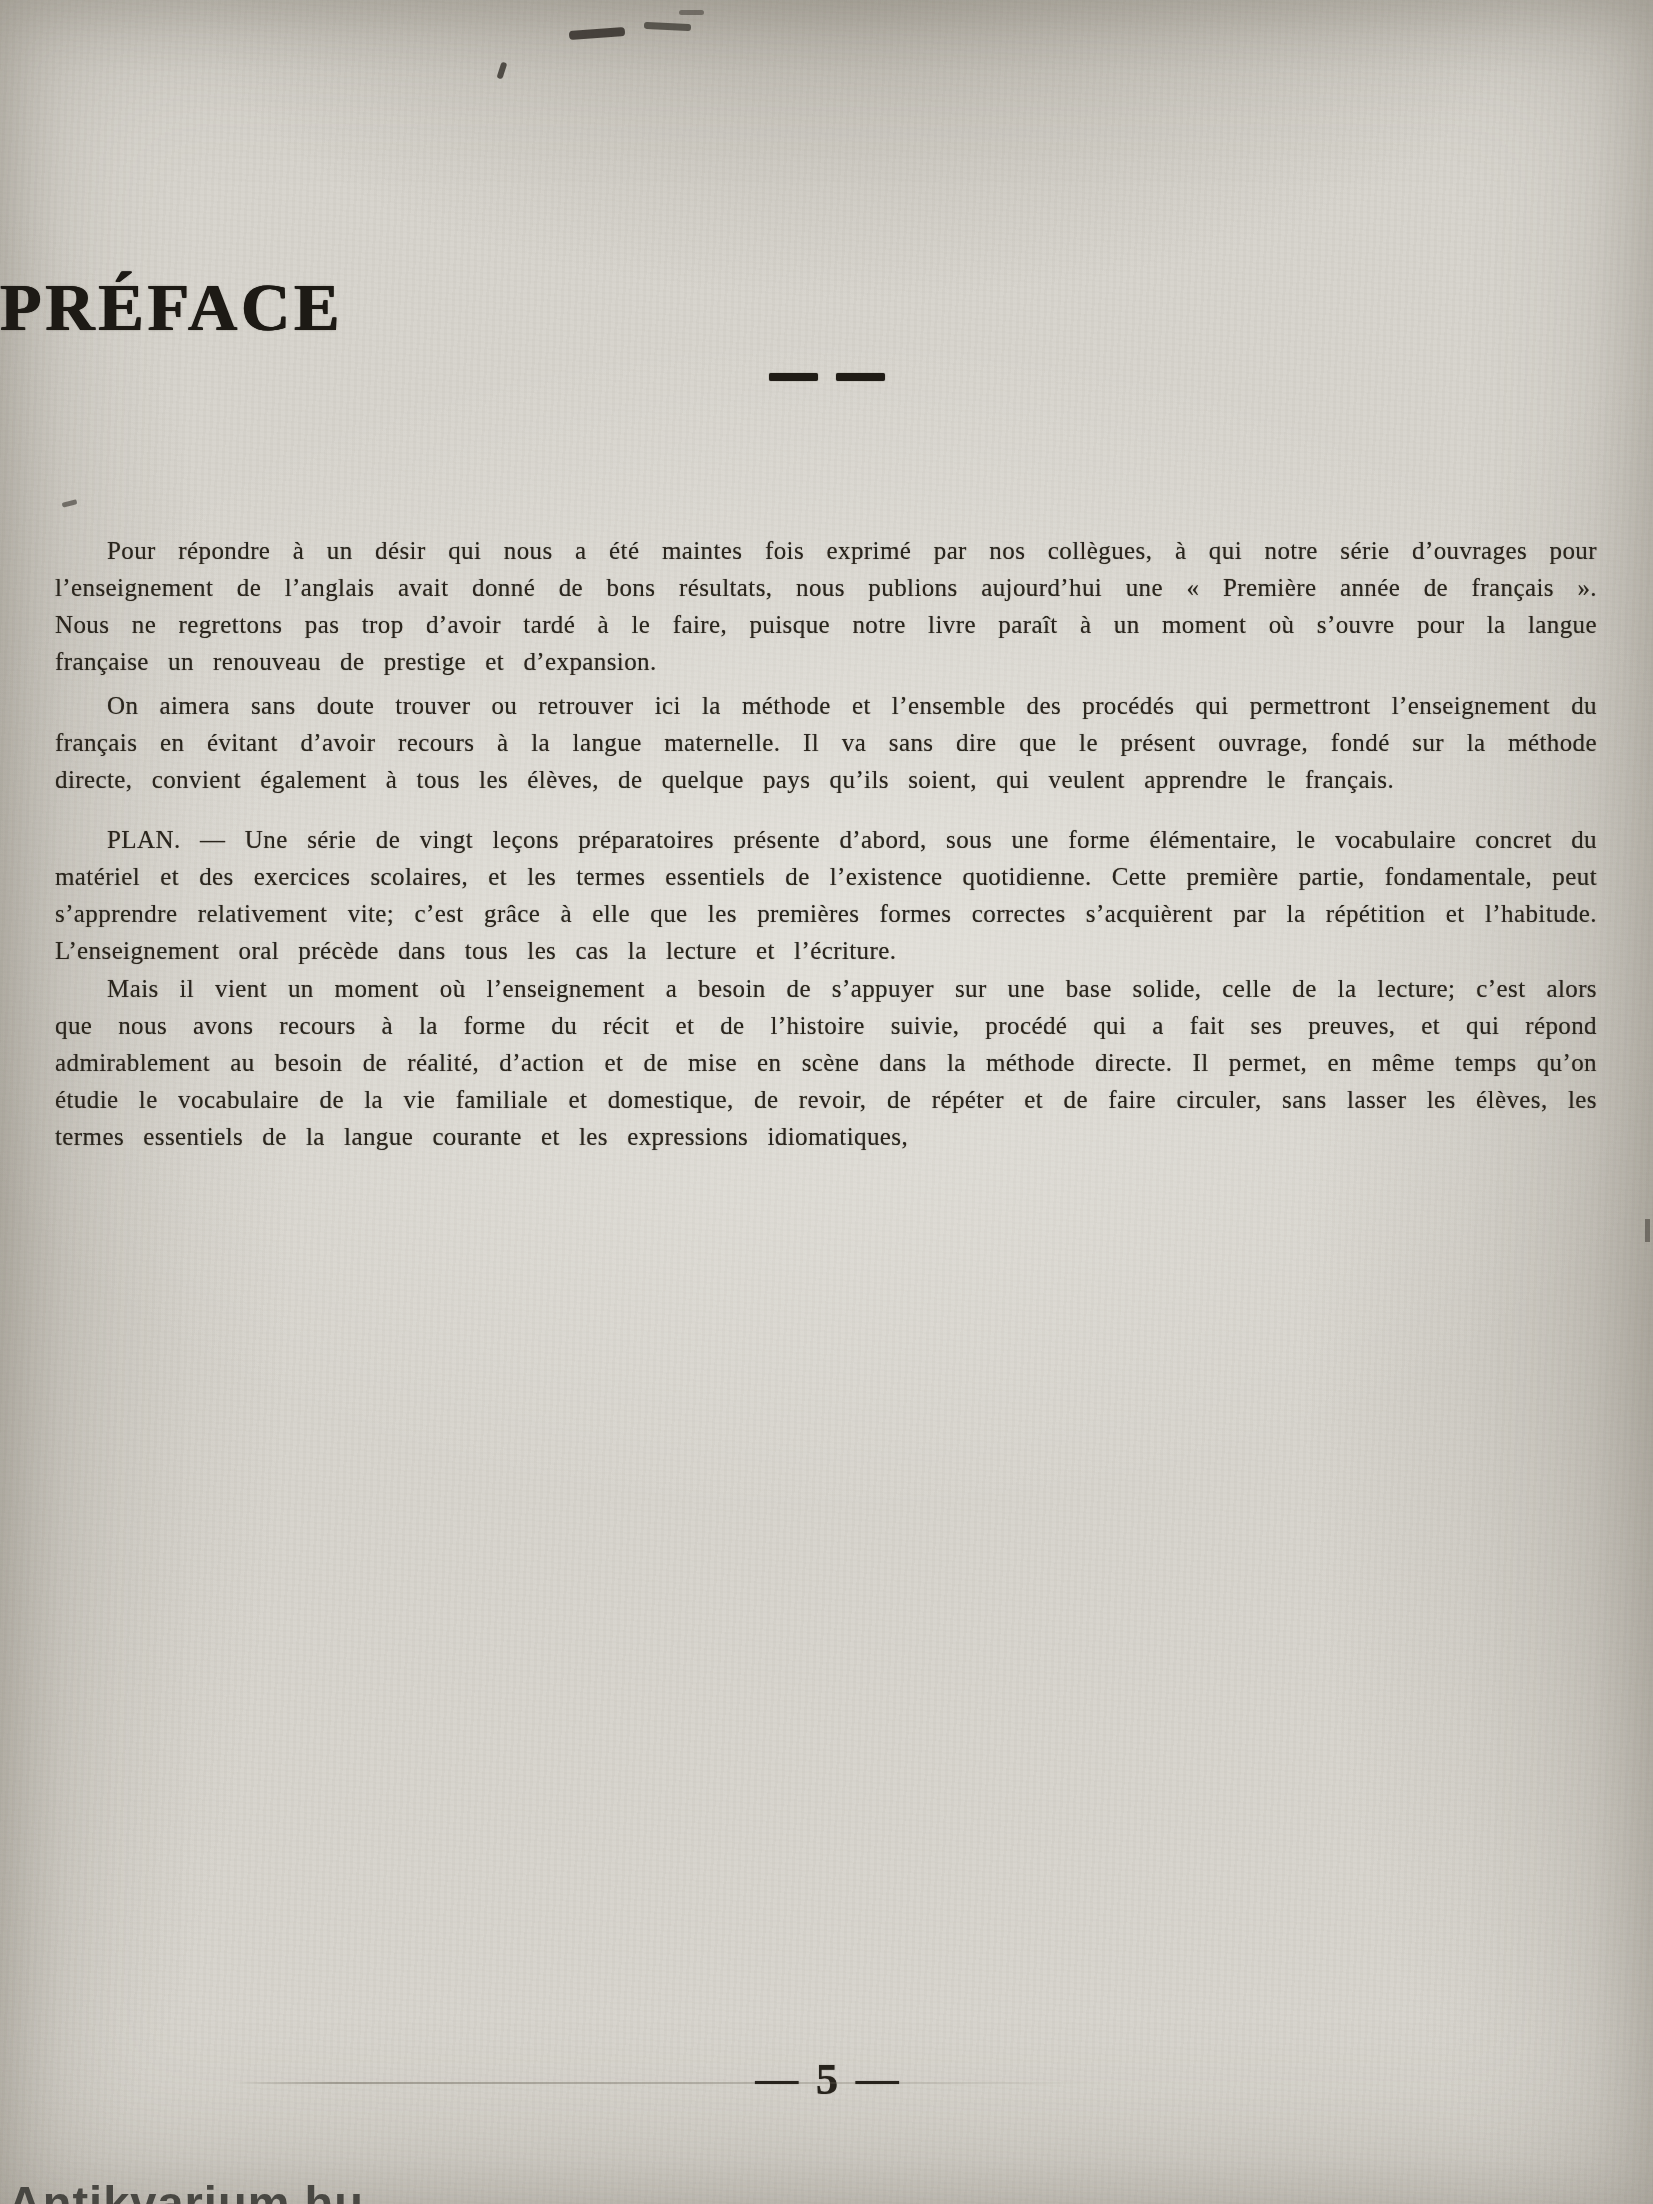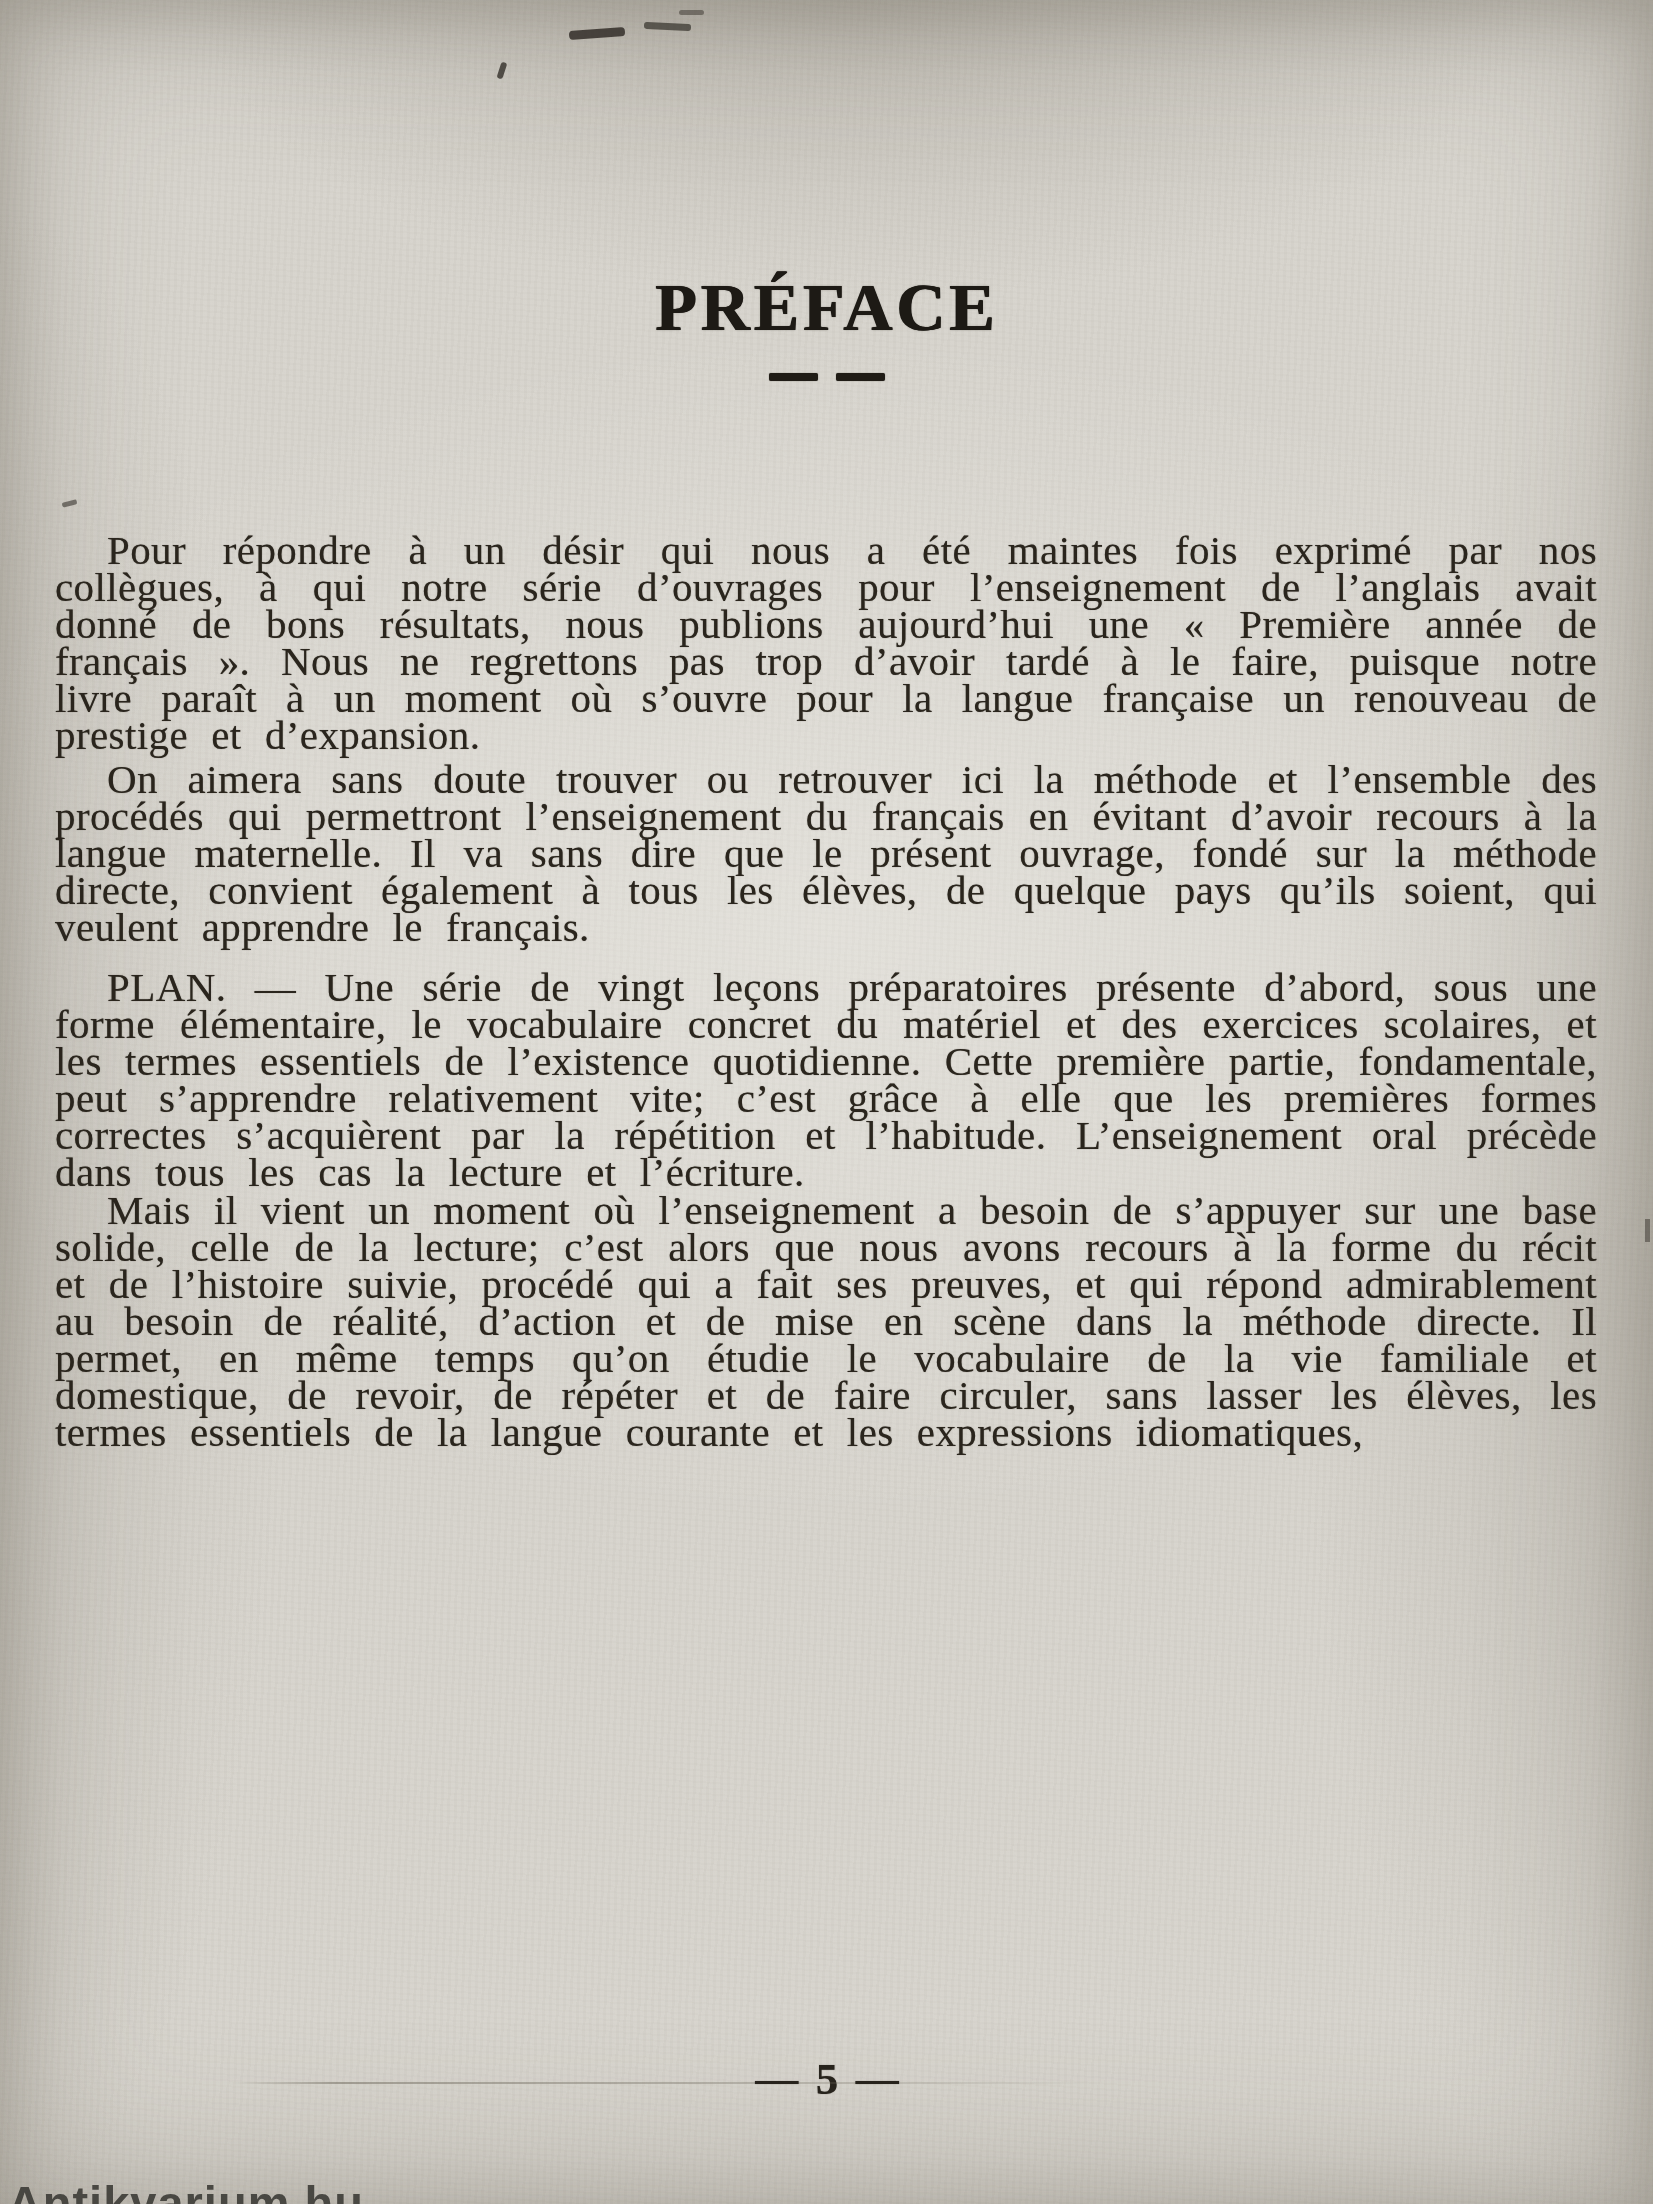--- a/index.html
+++ b/index.html
@@ -20,21 +20,20 @@
       radial-gradient(ellipse 417px 1456px at 0% 55%, rgba(110,103,90,0.13), rgba(110,103,90,0) 70%),
       repeating-linear-gradient(92deg, rgba(90,84,72,0.022) 0 2.9px, rgba(255,255,255,0.020) 2.9px 6.8px),
       repeating-linear-gradient(4deg, rgba(90,84,72,0.016) 0 1.9px, rgba(255,255,255,0.014) 1.9px 5.8px);
     box-shadow: inset 0 0 165px rgba(92,85,72,0.38), inset 0 13.6px 58px rgba(92,85,72,0.20);
     color: #262219;
   }
 
   .title {
     position: absolute; top: 268px; left: 0; width: 100%;
     margin: 0;
-    text-align: center;
     font-size: 68px; font-weight: 700;
     letter-spacing: 3.9px;
     color: #1d1a15;
     text-shadow: 0.6px 0 0 #1d1a15, -0.6px 0 0 #1d1a15, 0 0 1.9px rgba(29,26,21,0.35);
   }
 
   .title-rule {
     position: absolute; top: 373px; left: 0; width: 100%;
     text-align: center;
     line-height: 0;
@@ -44,21 +43,21 @@
     width: 49px; height: 7.8px;
     background: #201c16;
     margin: 0 6.8px;
     border-radius: 1.9px;
     box-shadow: 0 0 1px rgba(32,28,22,0.7);
   }
 
   .body-text {
     position: absolute; top: 532px; left: 55px; right: 57px;
     text-align: justify;
-    font-size: 41px;
+    font-size: 25px;
     line-height: 37px;
     word-spacing: 12.6px;
     letter-spacing: 0.4px;
     color: #2a251d;
     text-shadow: 0 0 1px rgba(38,34,25,0.55);
   }
   .para { margin: 0; text-indent: 52px; }
   .para + .para { margin-top: 7px; }
   .para.plan { margin-top: 23px; }
   .para.after-plan { margin-top: 1px; }

